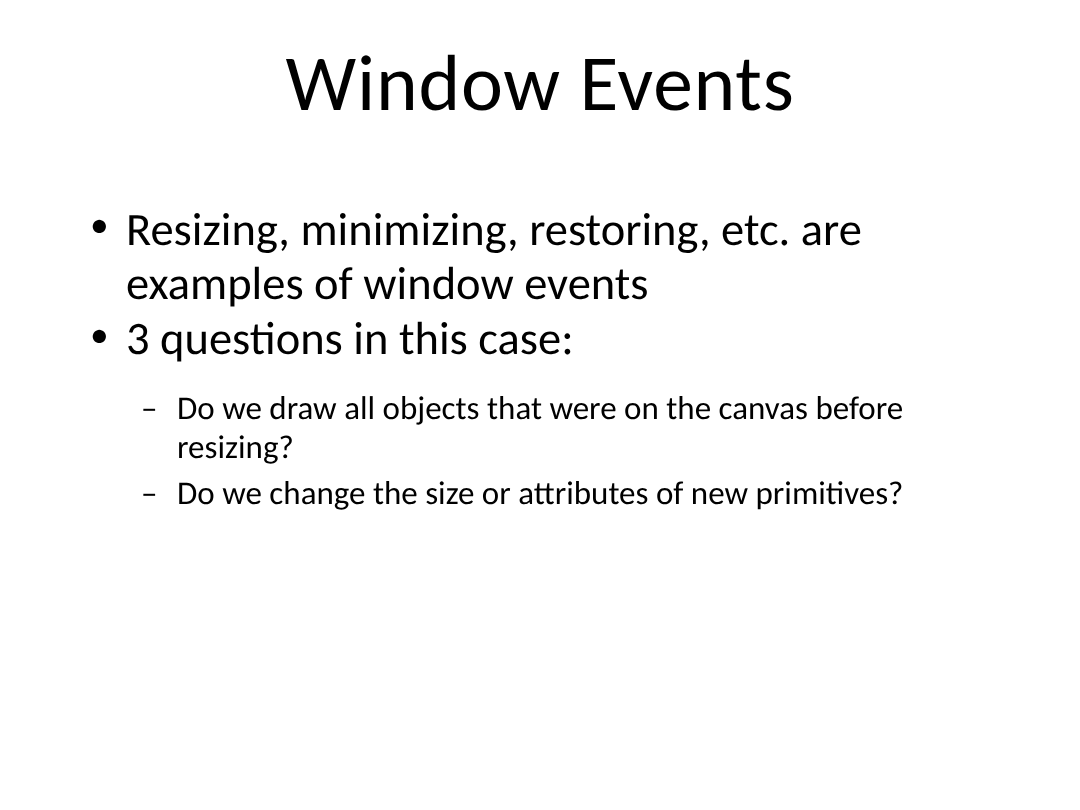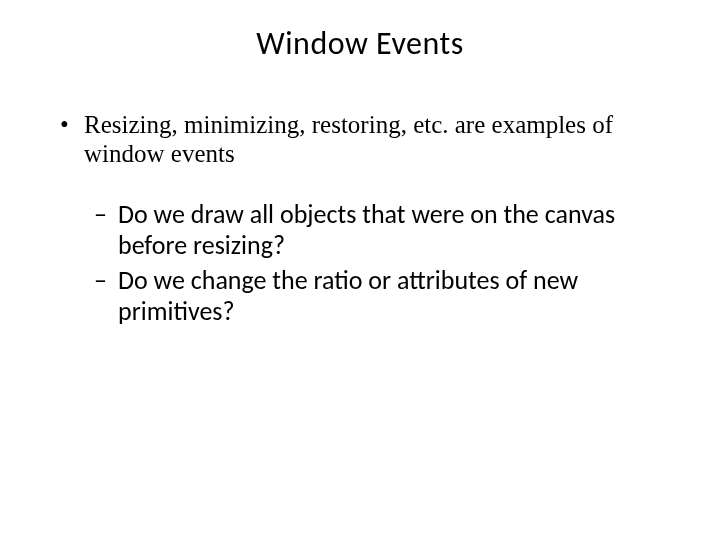--- a/index.html
+++ b/index.html
@@ -12,68 +12,68 @@
       position: relative;
       overflow: hidden;
     }
     .slide {
       width: 100%;
       height: 100%;
       padding: 24px 40px 40px 40px;
     }
     .title {
       text-align: center;
-      font-size: 32px;
+      font-size: 53px;
       font-weight: 400;
       margin-bottom: 48px;
       letter-spacing: 0.5px;
     }
     .bullets {
       list-style: none;
-      font-size: 25px;
+      font-size: 31px;
       line-height: 1.15;
       padding-left: 20px;
-      font-family: Liberation Serif, serif;
     }
     .bullets > li {
       position: relative;
       padding-left: 24px;
       margin-bottom: 2px;
     }
     .bullets > li::before {
       content: "•";
       position: absolute;
       left: 0;
       top: 0;
       font-size: 25px;
     }
     .sub-bullets {
       list-style: none;
-      font-size: 26px;
+      font-size: 22px;
       line-height: 1.2;
       padding-left: 54px;
-      margin-top: 30px;
+      margin-top: 14px;
     }
     .sub-bullets > li {
       position: relative;
       padding-left: 24px;
       margin-bottom: 4px;
     }
     .sub-bullets > li::before {
       content: "–";
       position: absolute;
       left: 0;
       top: 0;
     }
   </style>
 </head>
 <body>
 
 <div class="slide">
   <h1 class="title">Window Events</h1>
   <ul class="bullets">
     <li>Resizing, minimizing, restoring, etc. are examples of window events</li>
+    <li>3 questions in this case:</li>
   </ul>
   <ul class="sub-bullets">
     <li>Do we draw all objects that were on the canvas before resizing?</li>
-    <li>Do we change the ratio or attributes of new primitives?</li>
+    <li>Do we change the size or attributes of new primitives?</li>
   </ul>
 </div>
 
 </body></html>

